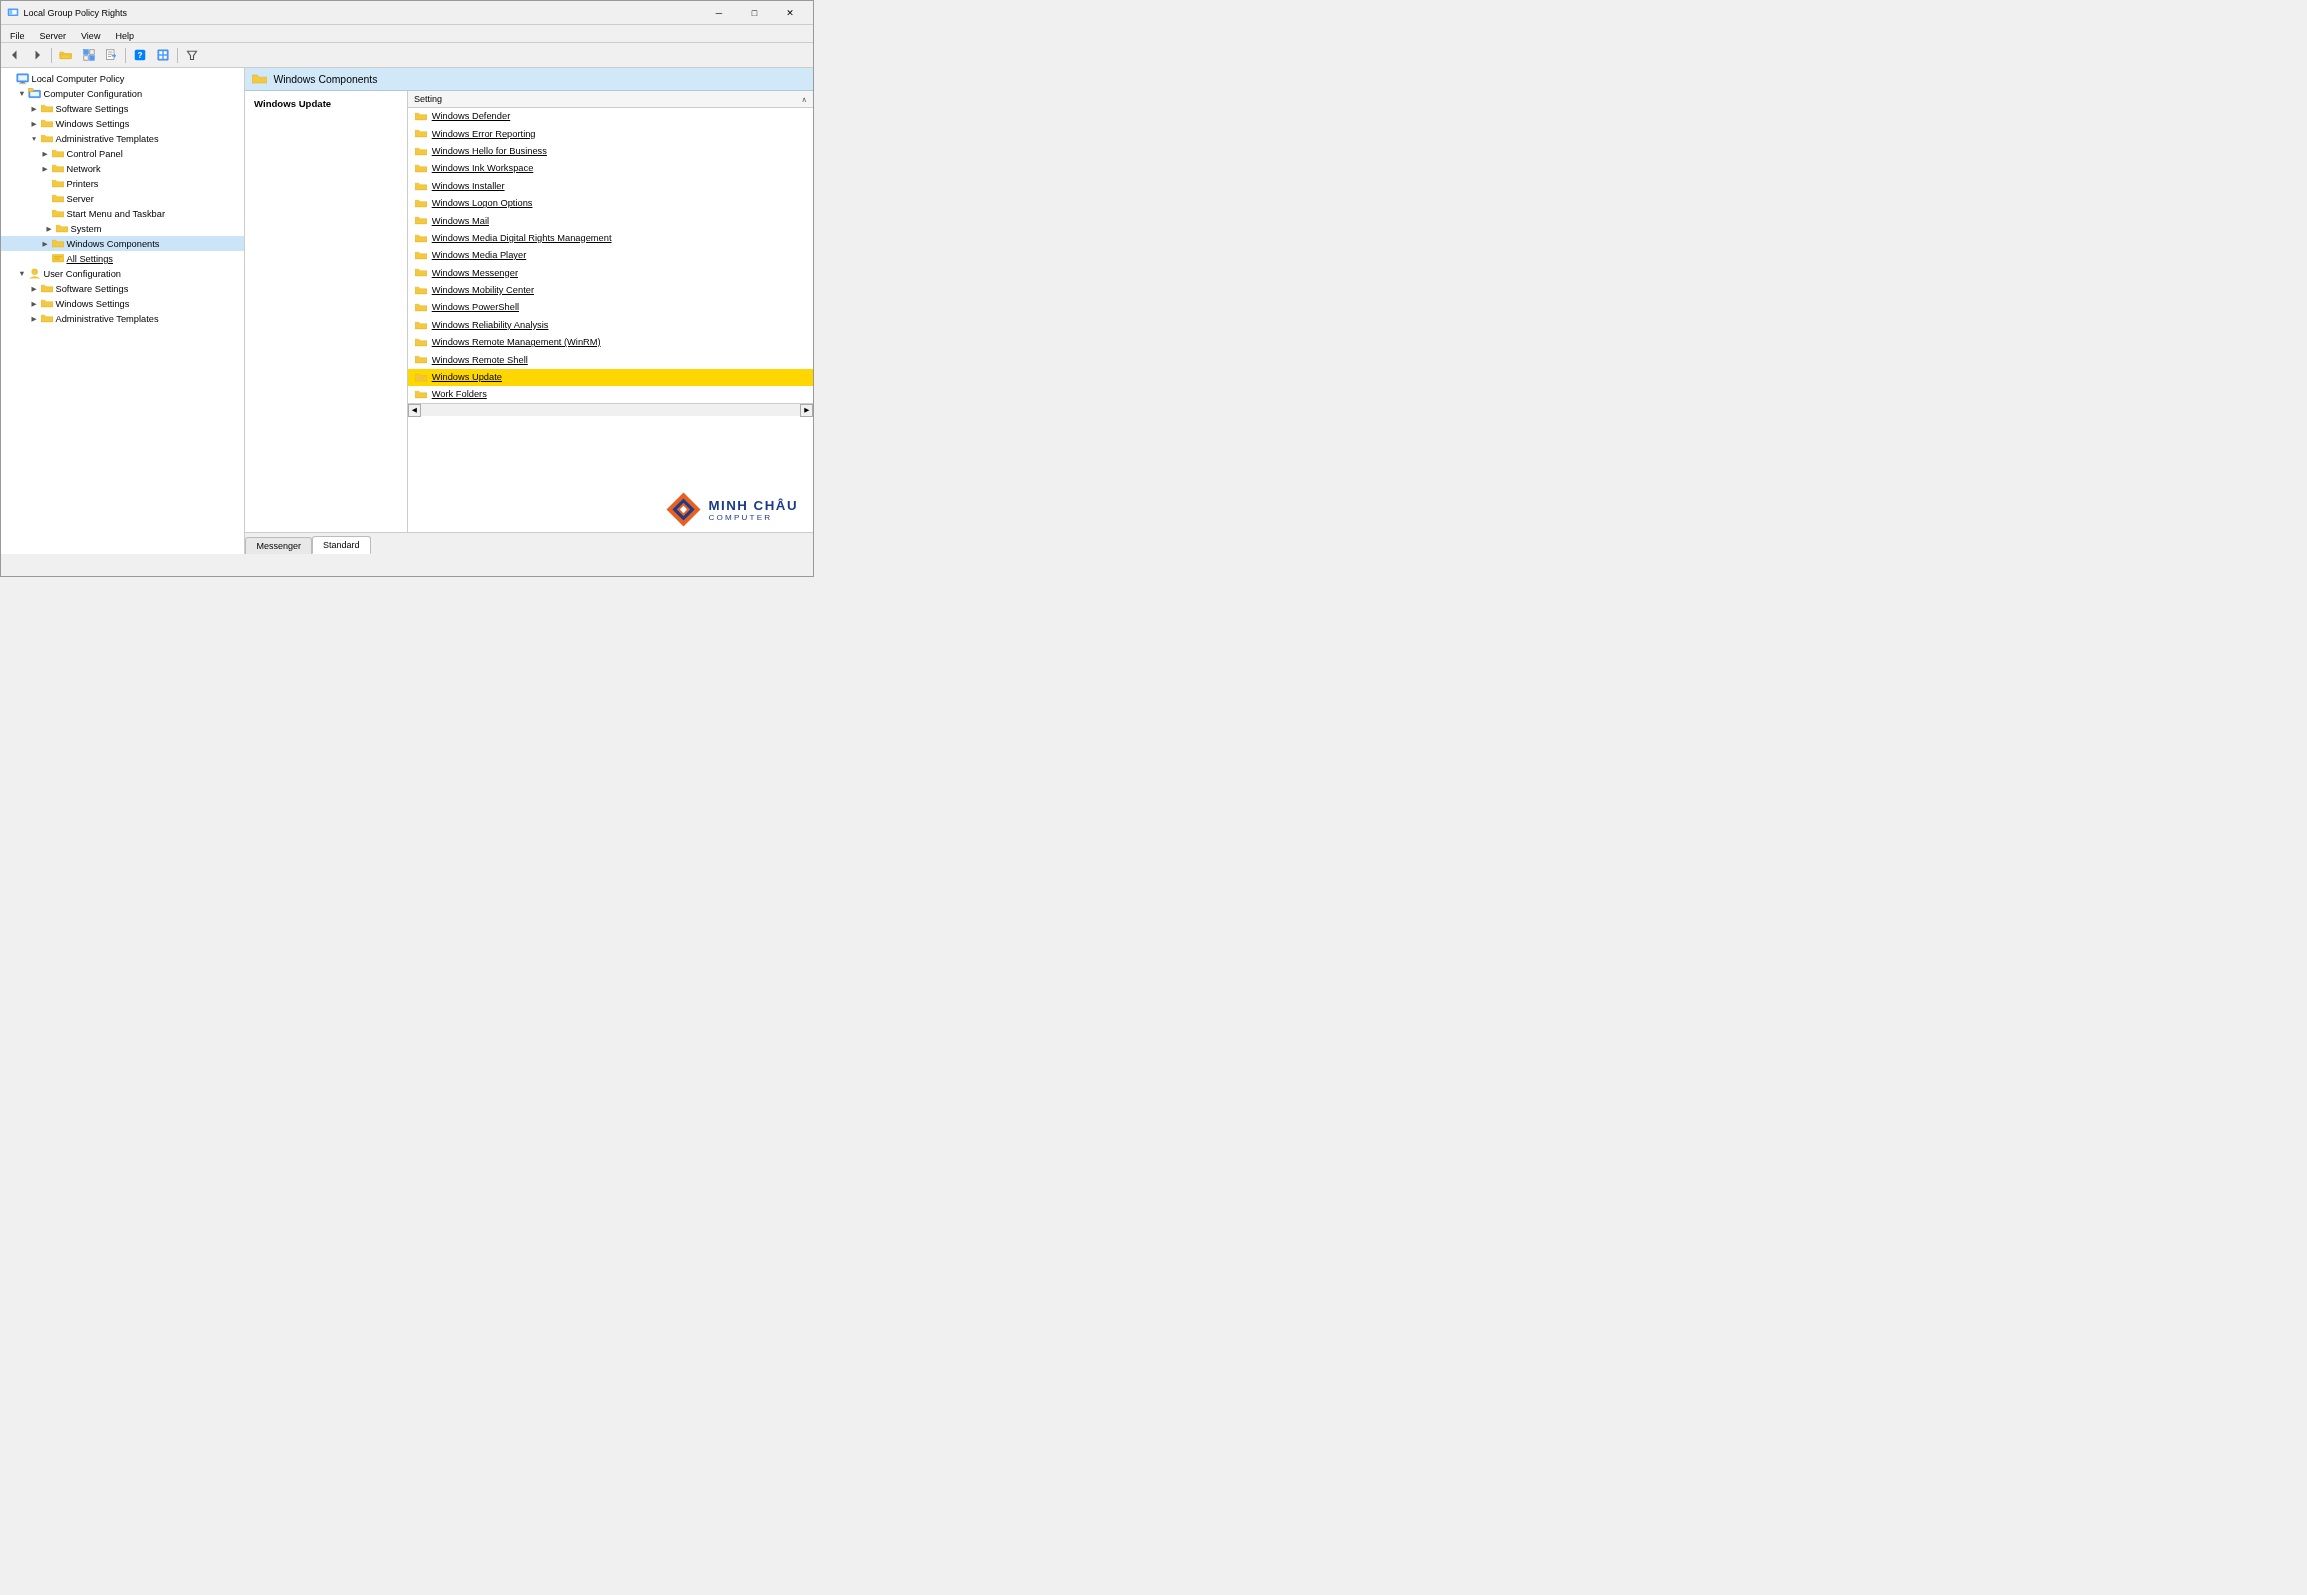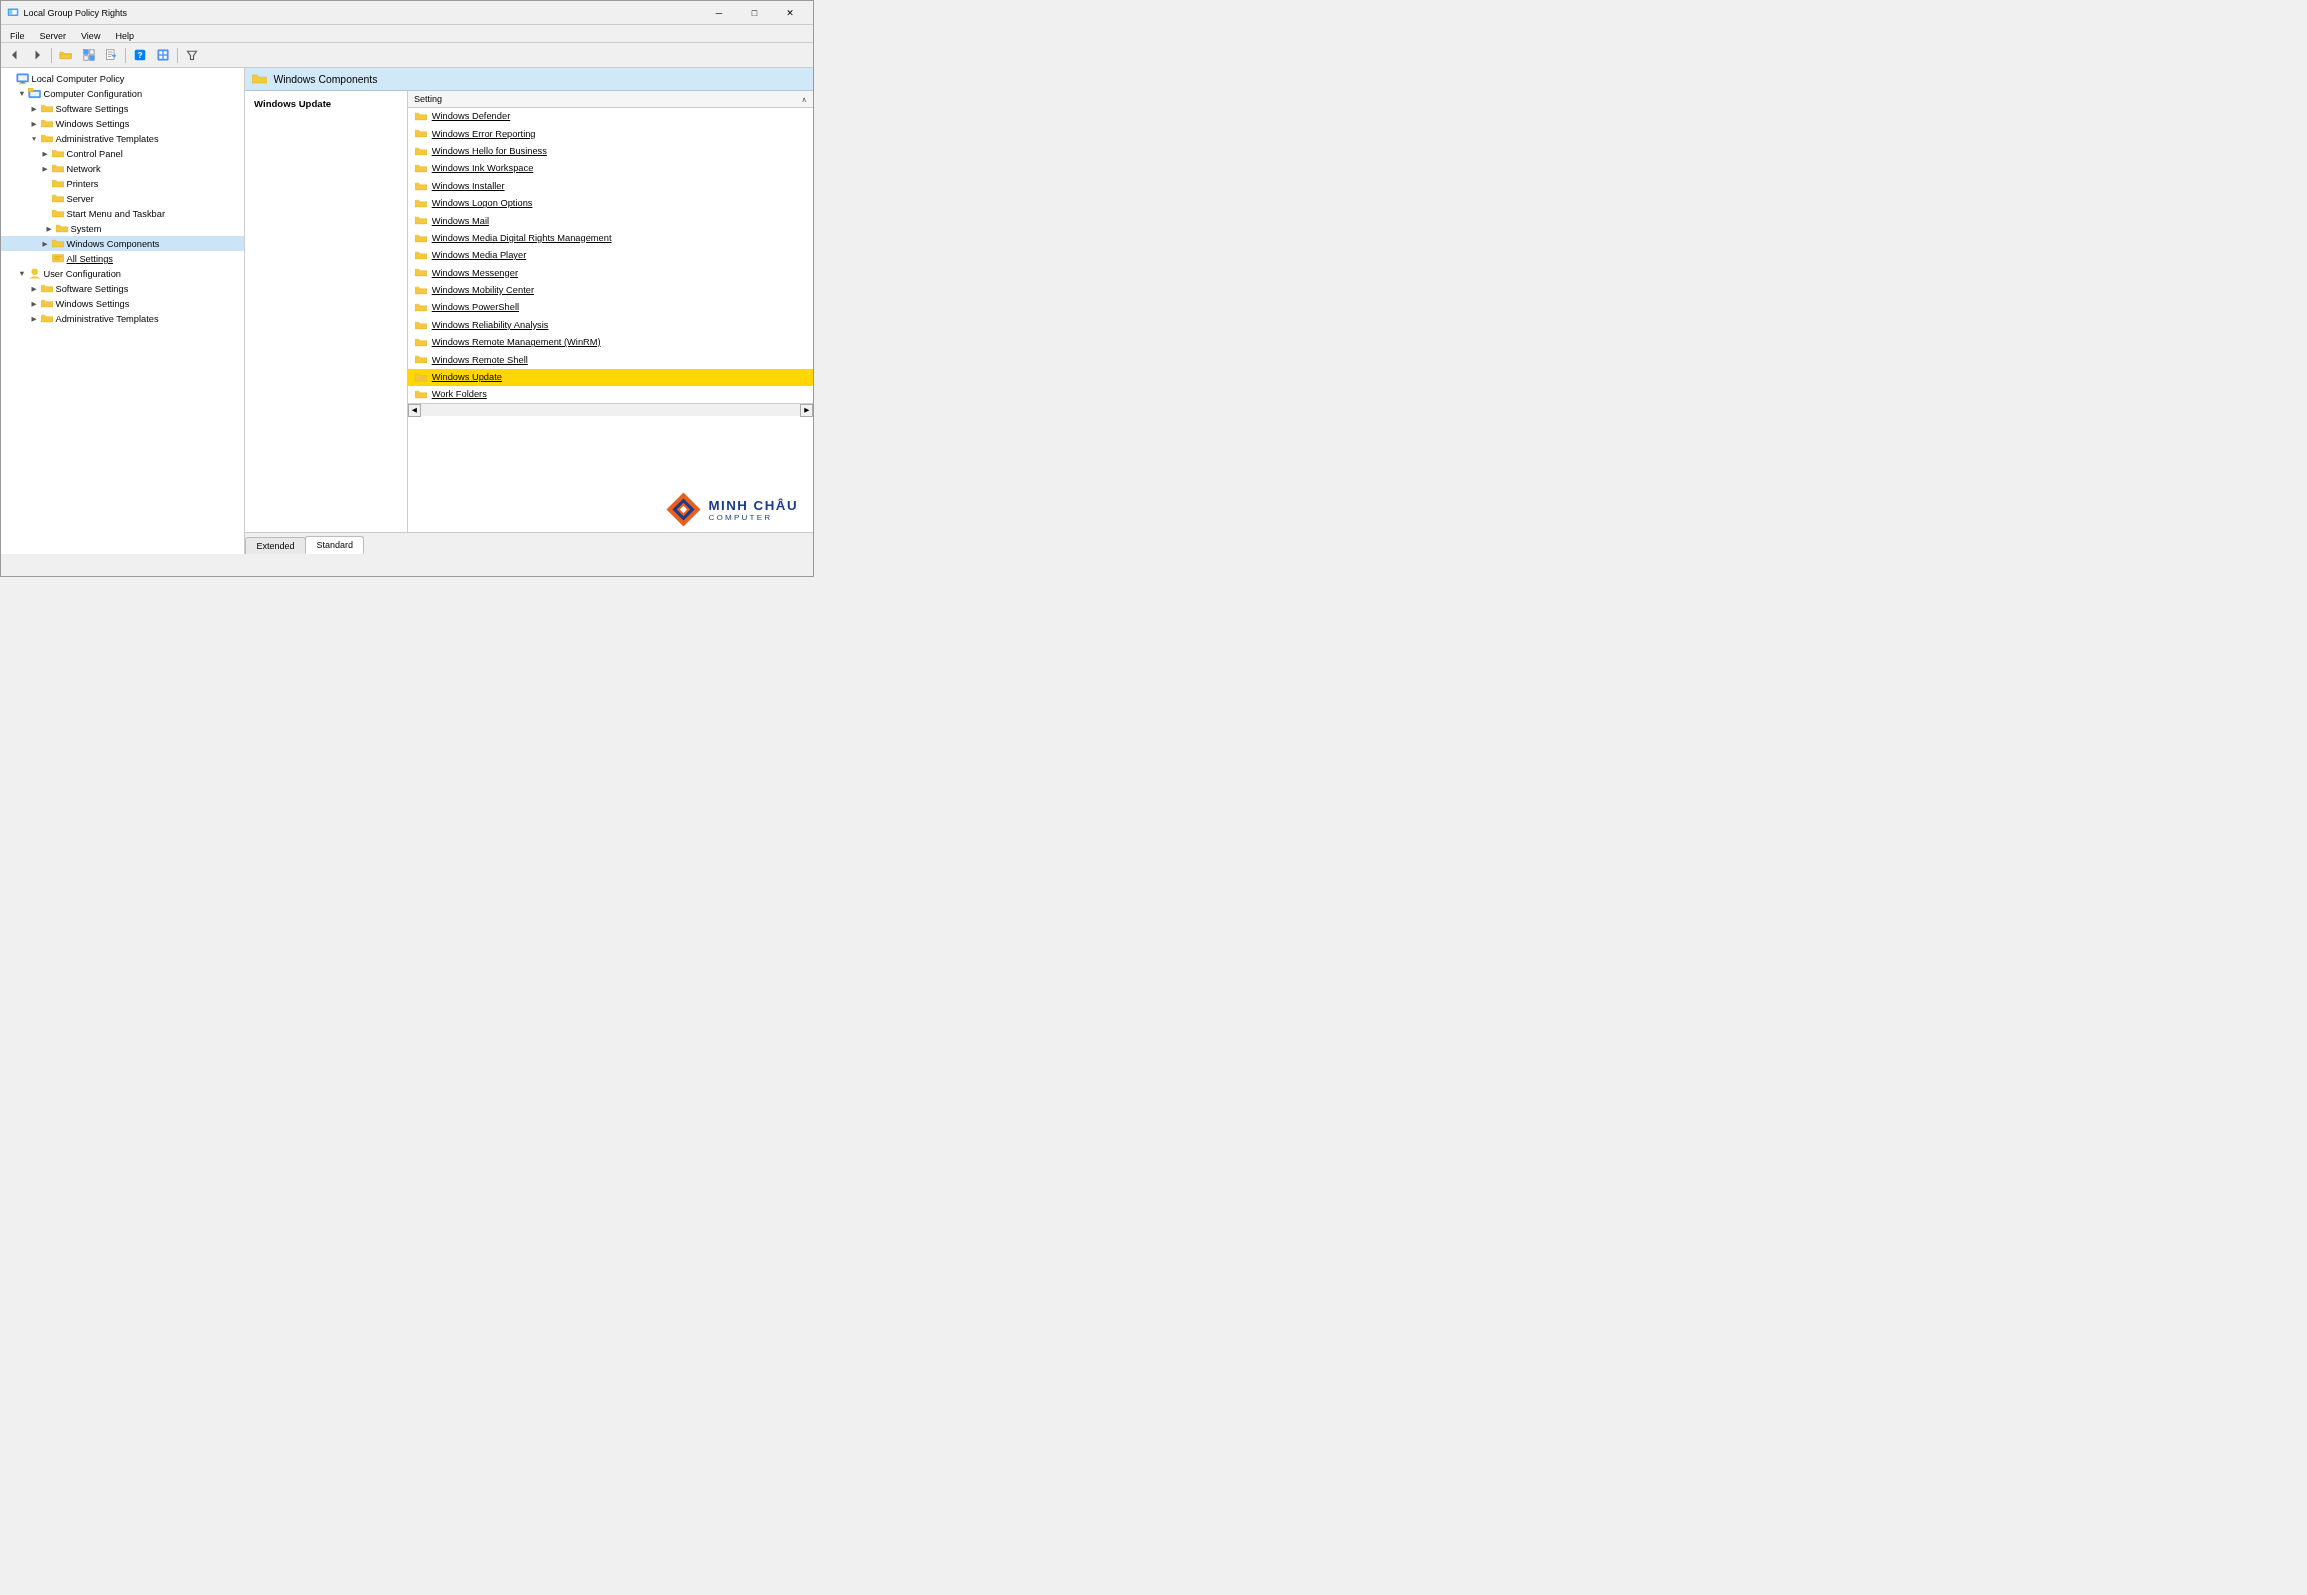--- a/index.html
+++ b/index.html
@@ -796,21 +796,21 @@
             <div class="hscroll-btn">▶</div>
           </div>
         </div>
 
       </div>
 
     </div>
 
     <div class="bottom-area">
       <div class="tab">
-        <span>Extended</span>
+        <span>Messenger</span>
       </div>
       <div class="tab active">
         <span>Standard</span>
       </div>
 
       <div class="watermark">
         <svg class="watermark-logo" viewBox="0 0 50 50">
 
           <polygon points="25,2 48,25 25,48 2,25" fill="#e86020"></polygon>
 

